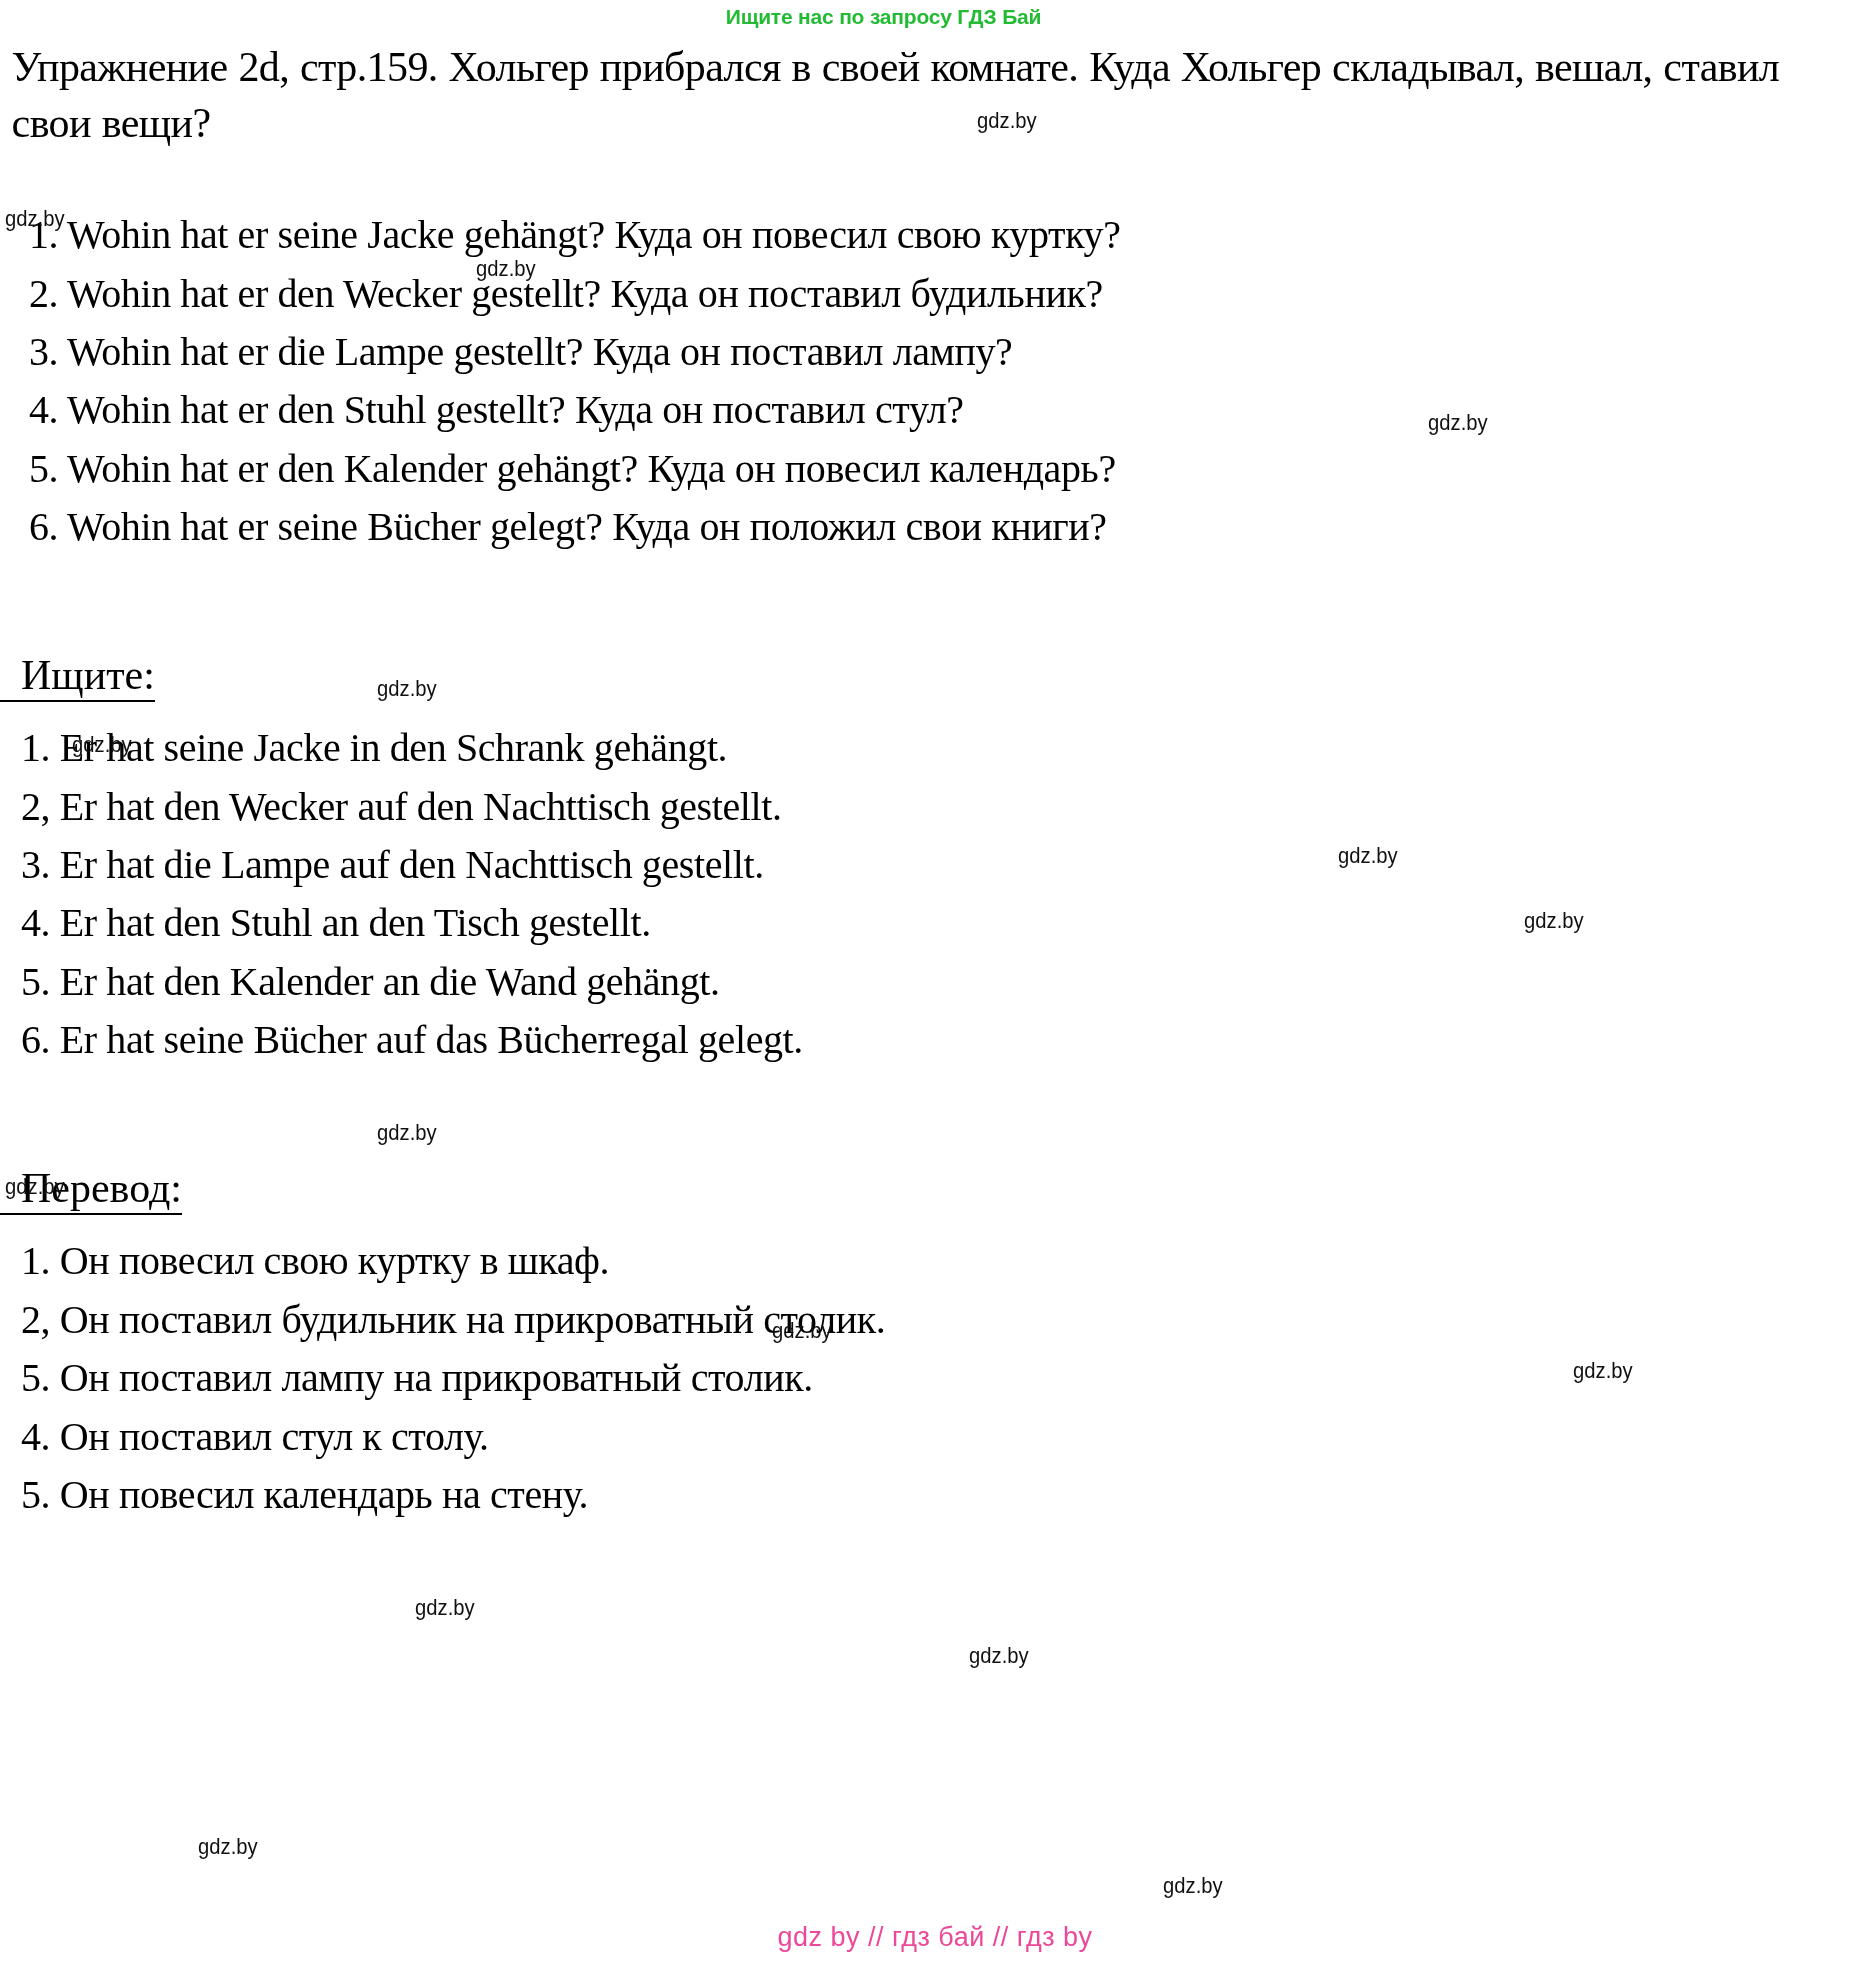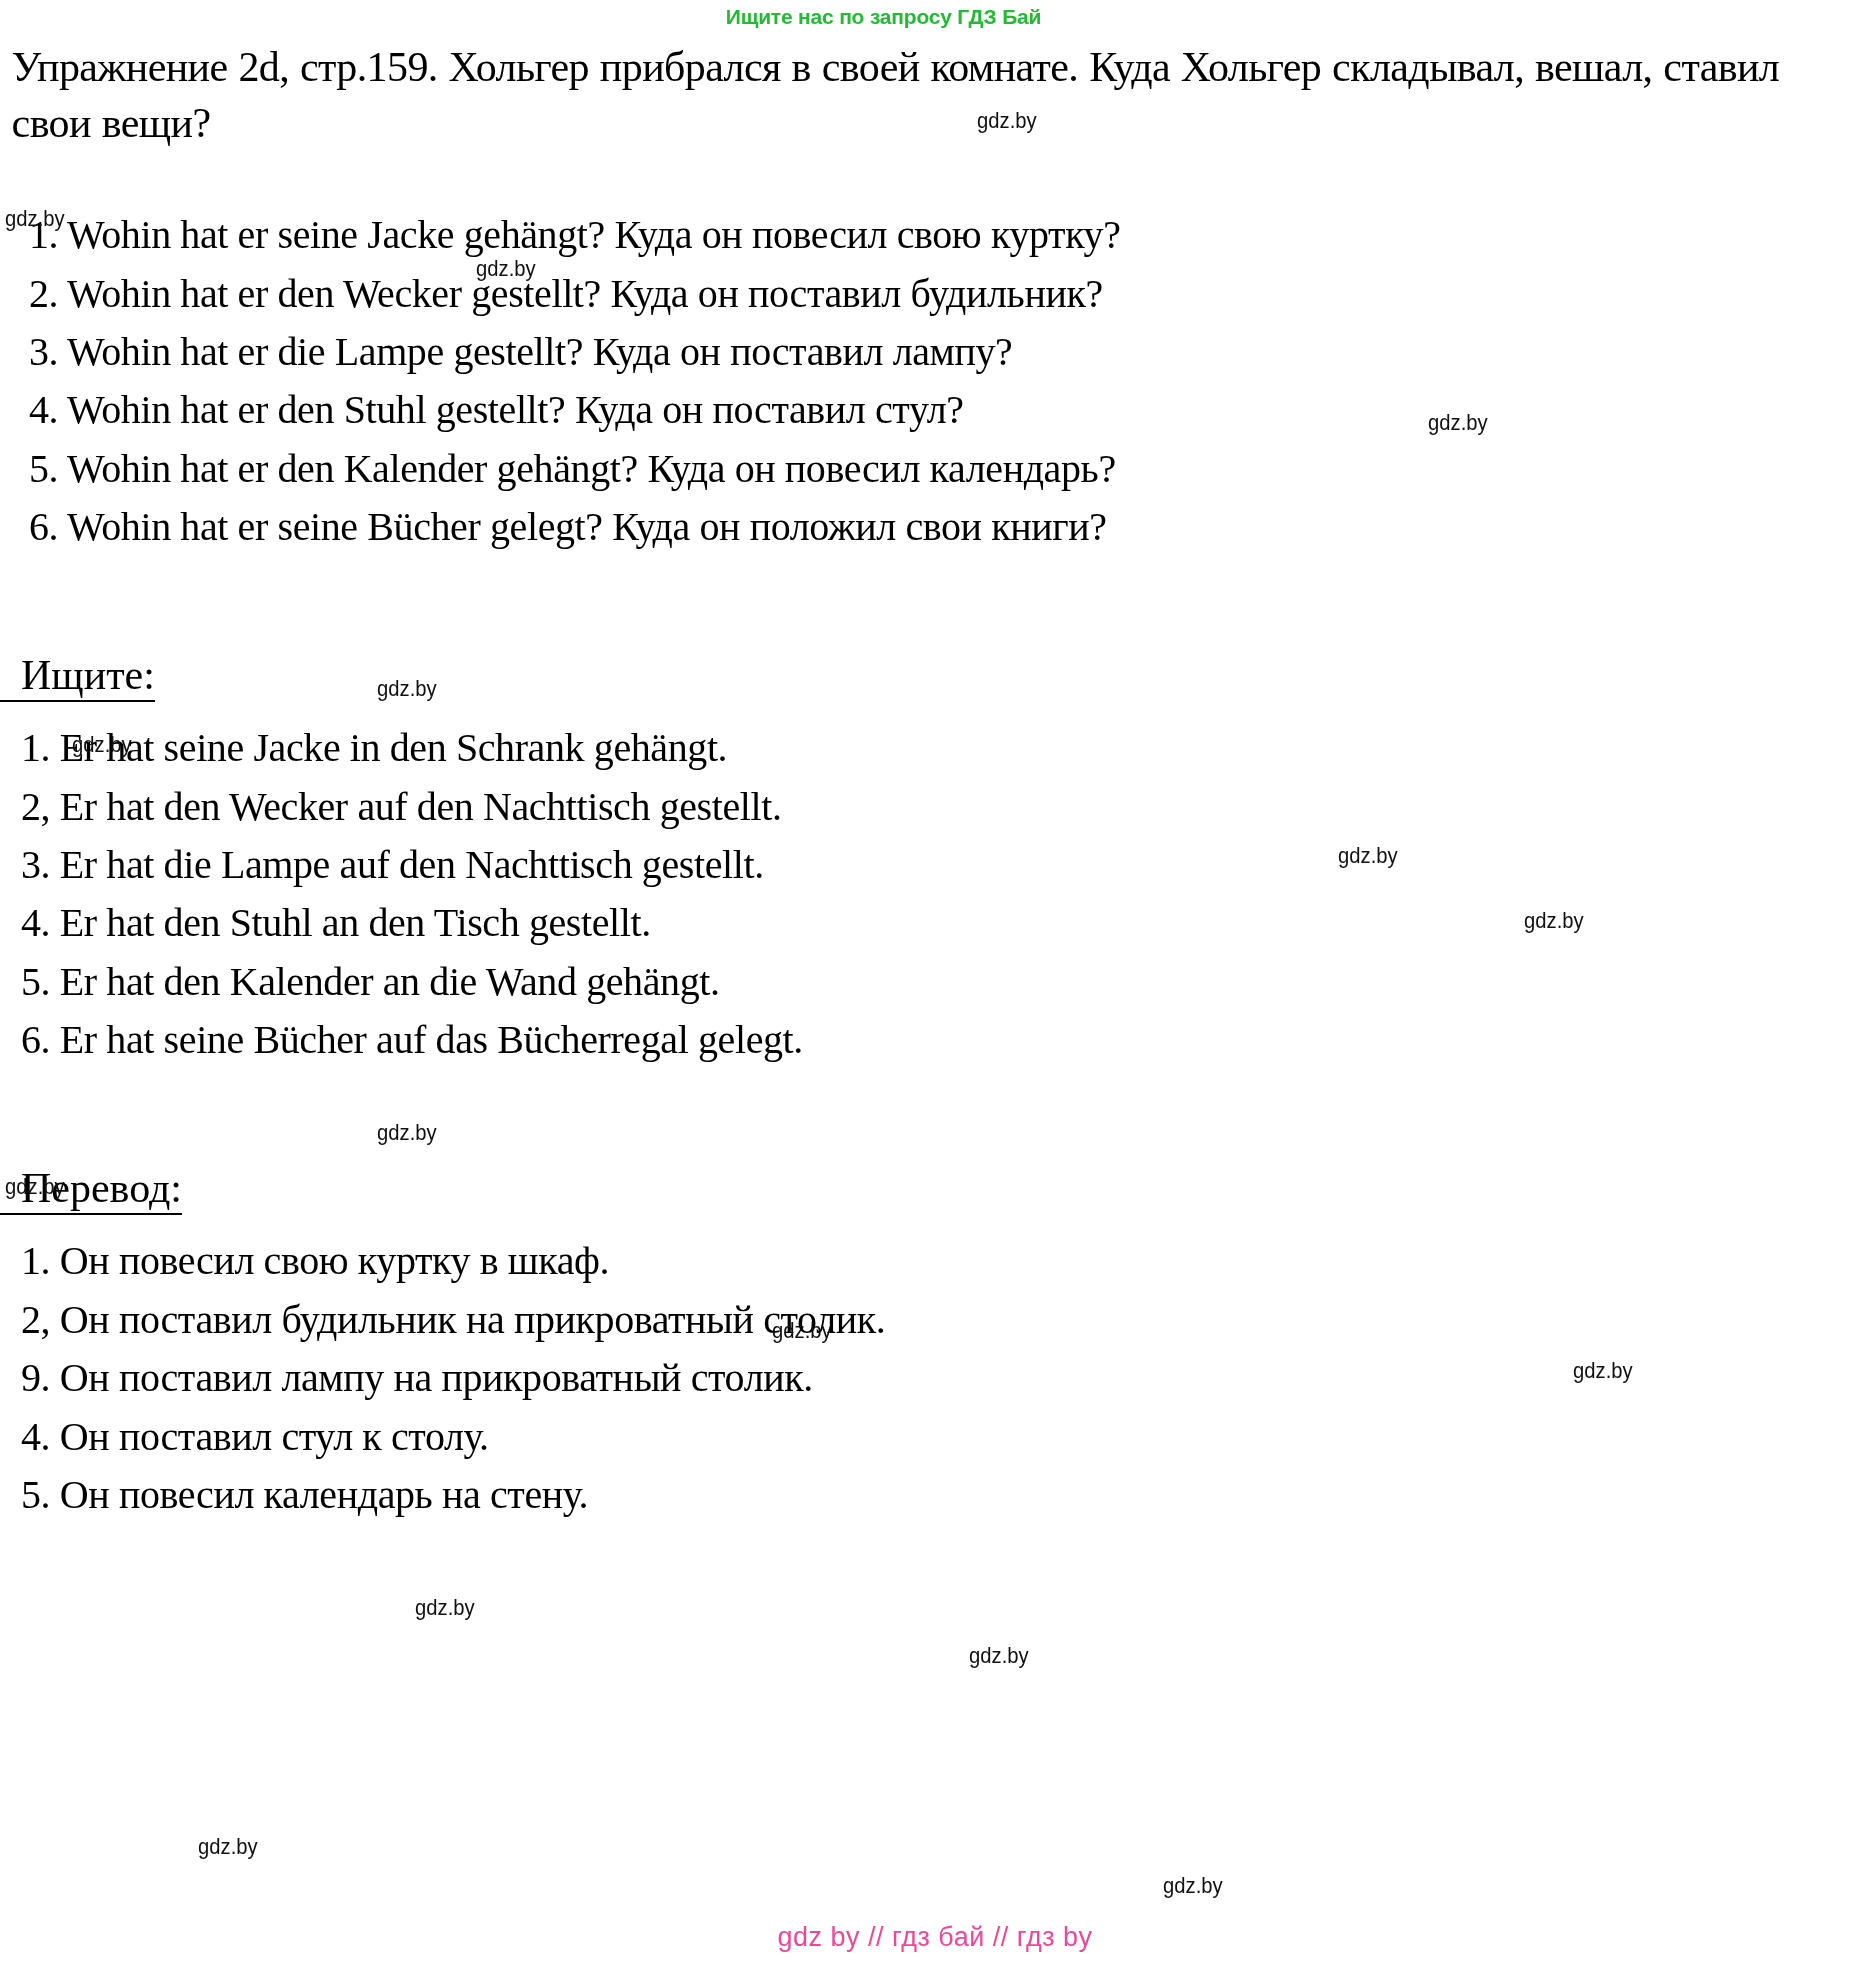--- a/index.html
+++ b/index.html
@@ -149,21 +149,21 @@
 
   <div class="heading-wrap">
     <span class="section-heading">Перевод:</span>
   </div>
 
   <div style="height:17.4px"></div>
 
   <ul class="t-list">
     <li>1. Он повесил свою куртку в шкаф.</li>
     <li>2, Он поставил будильник на прикроватный столик.</li>
-    <li>9. Он поставил лампу на прикроватный столик.</li>
+    <li>5. Он поставил лампу на прикроватный столик.</li>
     <li>4. Он поставил стул к столу.</li>
     <li>5. Он повесил календарь на стену.</li>
   </ul>
 
 </div>
 
 <div id="watermark-layer">
     <span class="wm" style="left: 977px; top: 108px;">gdz.by</span>
     <span class="wm" style="left: 4.8px; top: 206px;">gdz.by</span>
     <span class="wm" style="left: 476px; top: 256px;">gdz.by</span>

